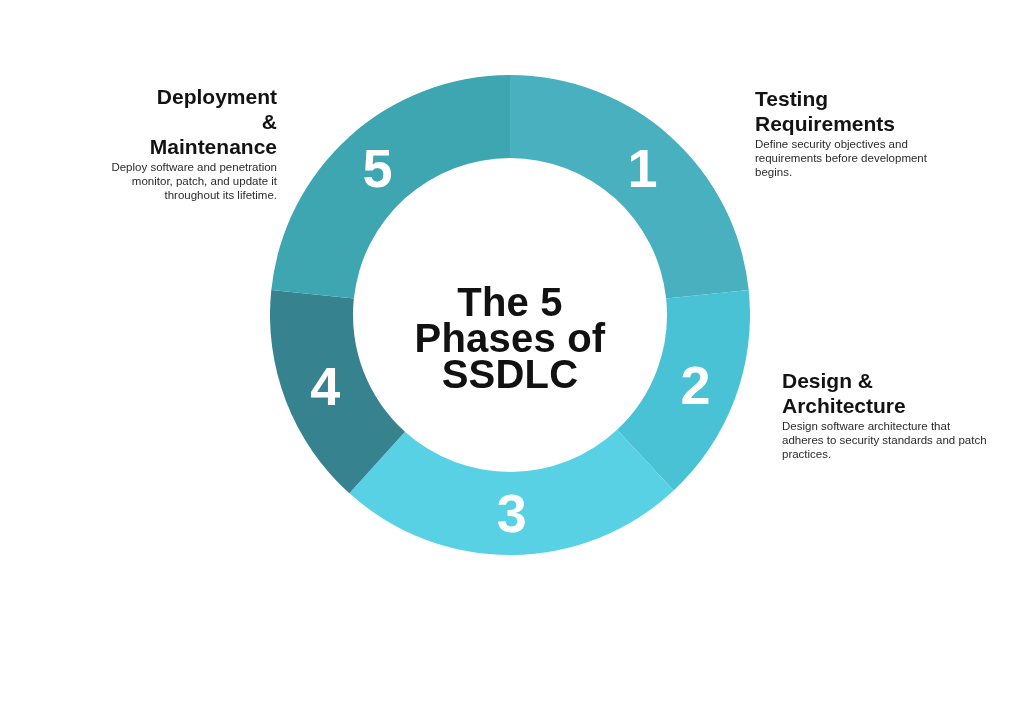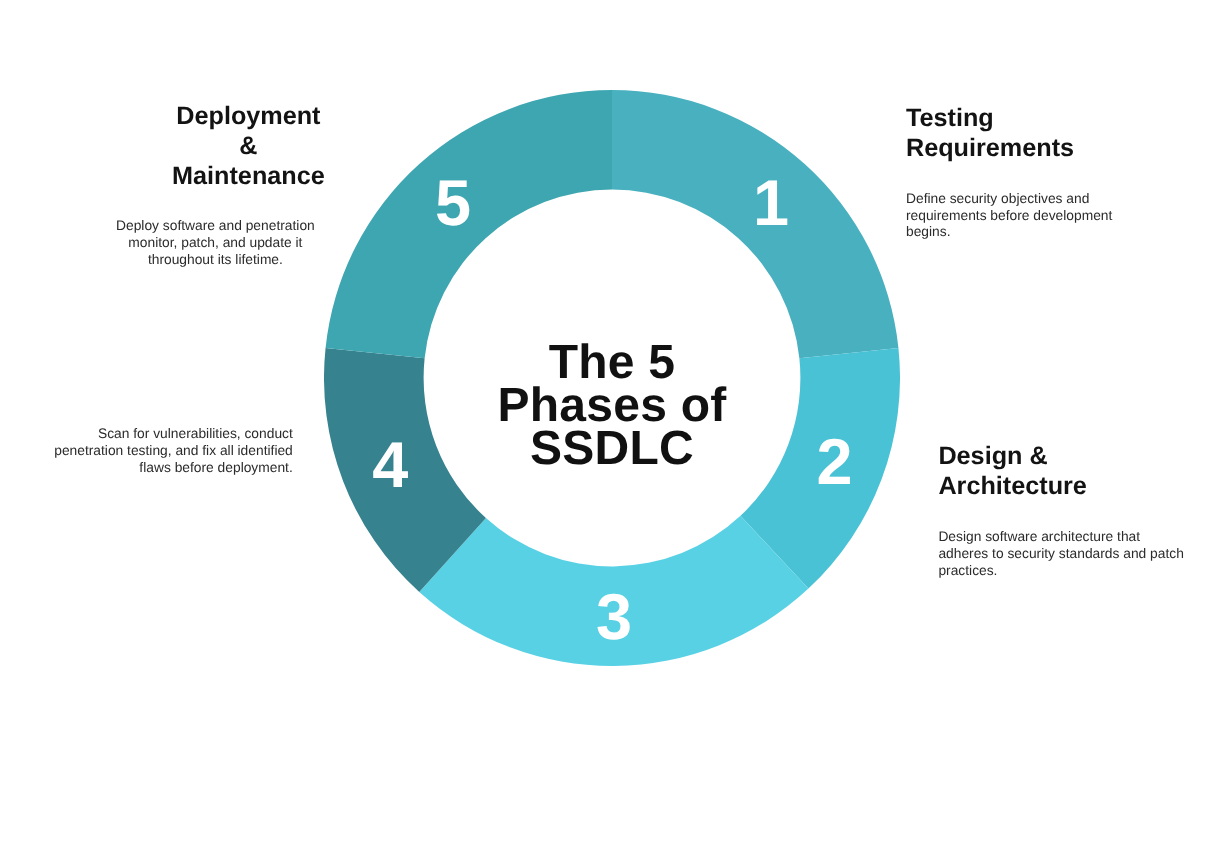--- a/index.html
+++ b/index.html
@@ -43,26 +43,26 @@
   }
   .block { position: absolute; }
   .block h2 {
     margin: 0;
     font-size: 21px;
     line-height: 25px;
     font-weight: 700;
     color: #131313;
   }
   .block p {
-    margin: 24px 0 0 0;
+    margin: 2px 0 0 0;
     font-size: 11.5px;
     line-height: 13.8px;
     color: #2b2b2b;
   }
-  .block-deployment { left: 82px;  top: 84px;  width: 195px; text-align: center; }
+  .block-deployment { left: 82px;  top: 84px;  width: 195px; text-align: right; }
   .block-deployment h2 { max-width: 140px; margin-left: auto; }
   .block-planning   { left: 755px; top: 86px;  width: 200px; text-align: left; }
   .block-design     { left: 782px; top: 368px; width: 205px; text-align: left; }
   .block-testing    { left: 39px;  top: 352px; width: 205px; text-align: right; }
   .block-testing p  { margin-top: 4px; }
   .block-development { left: 302px; top: 588px; width: 420px; text-align: center; }
   .block-development p { max-width: 272px; margin: 9px auto 0 auto; }
 </style>
 </head>
 <body>
@@ -73,21 +73,20 @@
     <h2>Deployment &amp; Maintenance</h2>
     <p>Deploy software and penetration monitor, patch, and update it throughout its lifetime.</p>
   </div>
 
   <div class="block block-planning">
     <h2>Testing Requirements</h2>
     <p>Define security objectives and requirements before development begins.</p>
   </div>
 
   <div class="block block-testing">
-    <p>Scan for vulnerabilities, conduct penetration testing, and fix all identified flaws before deployment.</p>
   </div>
 
   <div class="block block-design">
     <h2>Design &amp; Architecture</h2>
     <p>Design software architecture that adheres to security standards and patch practices.</p>
   </div>
 
   <div class="block block-development">
   </div>
 

